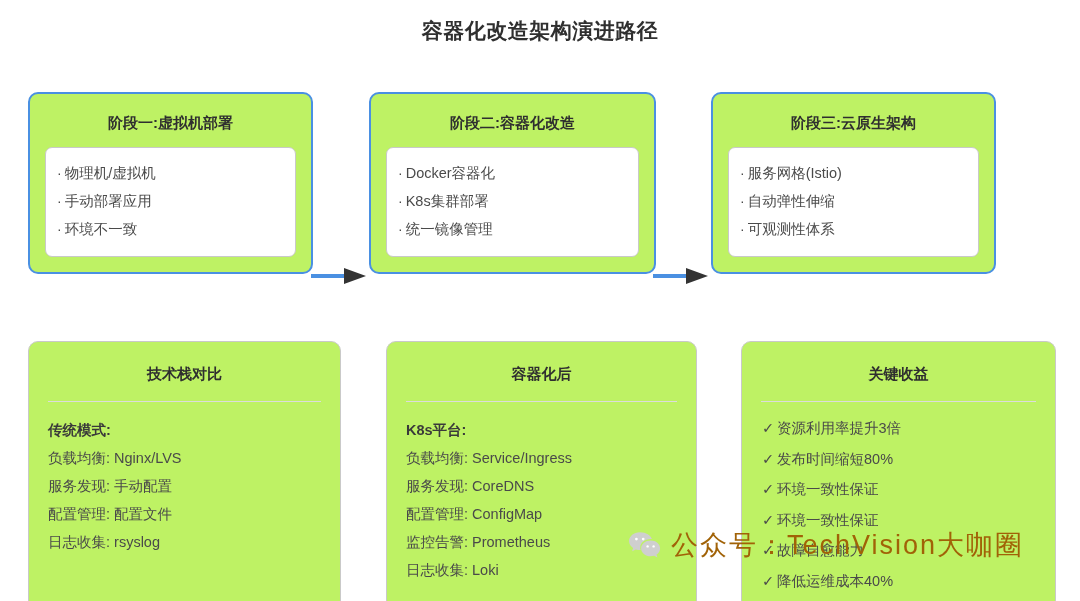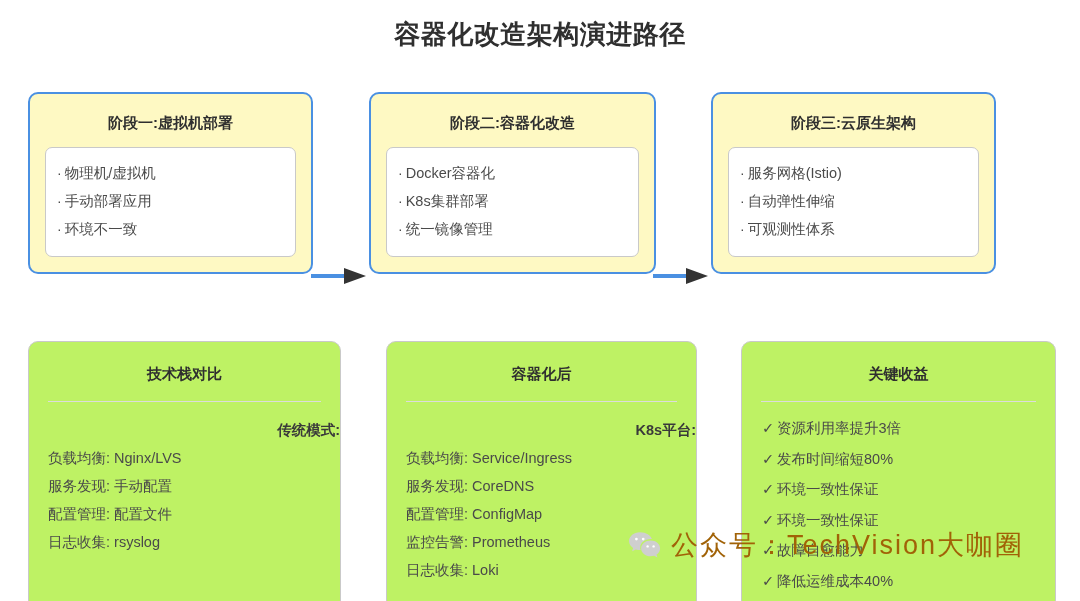--- a/index.html
+++ b/index.html
@@ -16,41 +16,41 @@
     overflow: hidden;
   }
 
   
   .page-title {
     position: absolute;
     top: 17px;
     left: 0;
     width: 1080px;
     text-align: center;
-    font-size: 26px;
+    font-size: 21px;
     font-weight: bold;
     color: #2f2f2f;
     letter-spacing: 0.5px;
   }
 
   
   .stage-row {
     position: absolute;
     top: 92px;
     left: 0;
     width: 1080px;
     height: 185px;
   }
   .stage-box {
     position: absolute;
     top: 0;
     height: 182px;
     border: 2px solid #4a90e2;
     border-radius: 10px;
-    background: #fef9c3;
+    background: #bef264;
     box-sizing: border-box;
   }
   .stage-box.s0 { left: 28px;  width: 285px; }
   .stage-box.s1 { left: 369px; width: 287px; }
   .stage-box.s2 { left: 711px; width: 285px; }
 
   .stage-title {
     text-align: center;
     font-size: 15px;
     font-weight: bold;
@@ -134,21 +134,20 @@
   }
   .card-body {
     padding: 14px 0 0 19px;
   }
   .card-subhead {
     font-size: 14.5px;
     font-weight: bold;
     color: #3a3a3a;
     line-height: 28px;
     white-space: nowrap;
-    text-align: right;
   }
   .card-line {
     font-size: 14.5px;
     color: #4a4a4a;
     line-height: 28px;
     white-space: nowrap;
   }
   .benefit-line {
     font-size: 14.5px;
     color: #4a4a4a;

